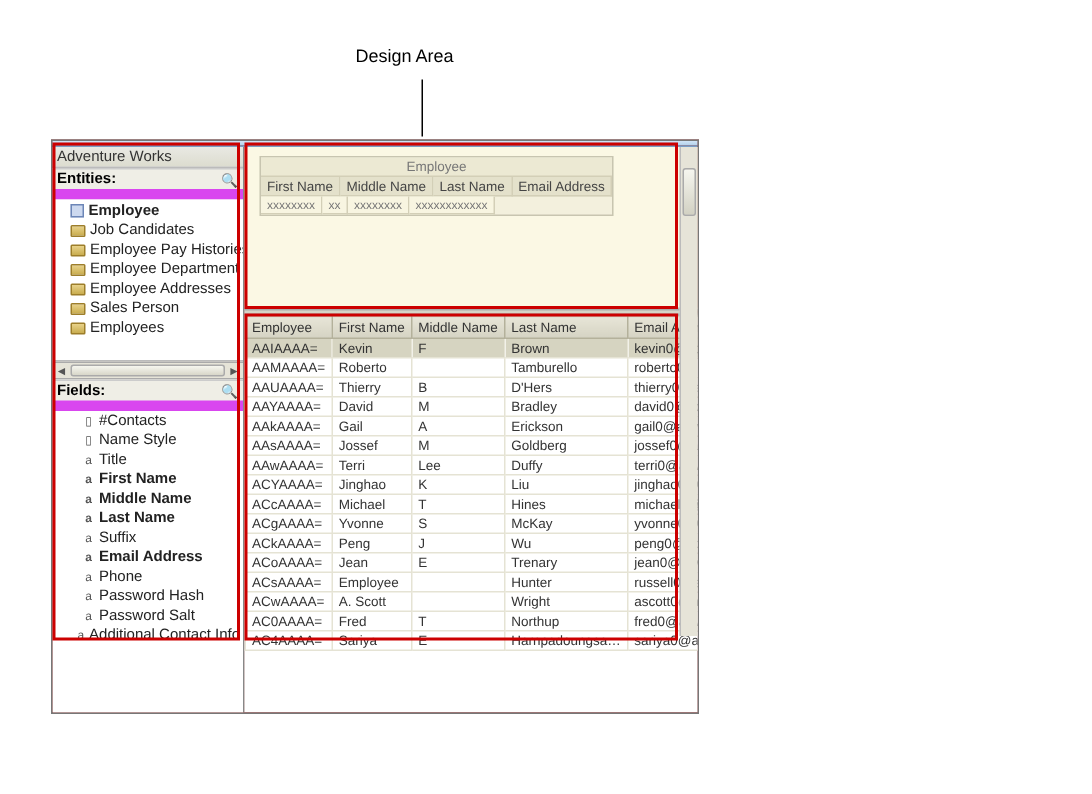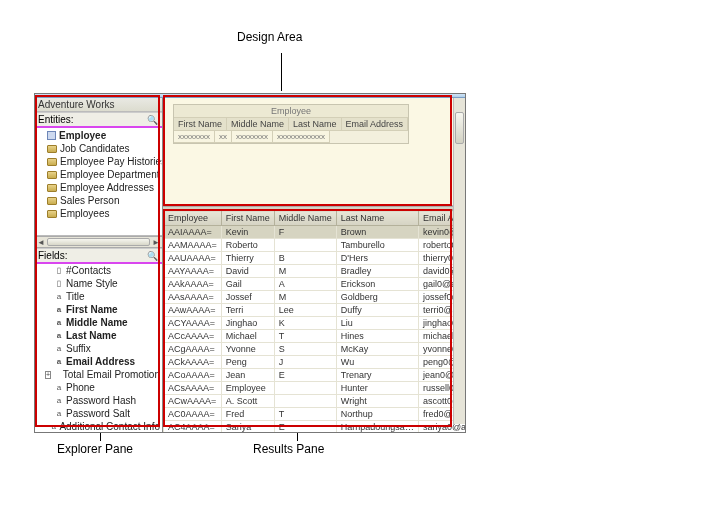--- a/index.html
+++ b/index.html
@@ -21,21 +21,21 @@
   }
   .connector {
     position: absolute;
     background: #000;
   }
   .app-frame {
     position: absolute;
     left: 34px;
     top: 93px;
     width: 432px;
-    height: 340px;
+    height: 383px;
     border: 1px solid #777;
     background: #7f1d1d;
     display: flex;
     flex-direction: column;
   }
   .header-strip {
     height: 4px;
     background: linear-gradient(#cfe4f7, #b2d0ea);
     border-bottom: 1px solid #7a9ec6;
   }
@@ -63,26 +63,27 @@
     border-bottom: 1px solid #bbb;
     padding: 1px 3px;
     font-size: 10px;
     color: #333;
     white-space: nowrap;
     overflow: hidden;
   }
   .section-head {
     background: #efeee6;
     border-top: 1px solid #ccc;
-    border-bottom: 2px solid #d946ef;
+    border-bottom: 7px solid #d946ef;
     padding: 1px 3px;
     font-size: 10px;
     display: flex;
     justify-content: space-between;
     align-items: center;
+    font-weight: bold;
   }
   .section-head .magnify {
     font-size: 9px;
     color: #666;
   }
   .tree {
     flex: 0 0 auto;
     overflow: hidden;
     background: #fff;
     border-bottom: 1px solid #bbb;
@@ -377,25 +378,20 @@
             <span style="width: 10px; display: inline-block;"></span>
             <span class="field-glyph">a</span>
             <span>Suffix</span>
           </div>
           <div class="field-item bold">
             <span style="width: 10px; display: inline-block;"></span>
             <span class="field-glyph">a</span>
             <span>Email Address</span>
           </div>
           <div class="field-item">
-            <span class="expand-box">+</span>
-            <span class="field-glyph"></span>
-            <span>Total Email Promotion</span>
-          </div>
-          <div class="field-item">
             <span style="width: 10px; display: inline-block;"></span>
             <span class="field-glyph">a</span>
             <span>Phone</span>
           </div>
           <div class="field-item">
             <span style="width: 10px; display: inline-block;"></span>
             <span class="field-glyph">a</span>
             <span>Password Hash</span>
           </div>
           <div class="field-item">

